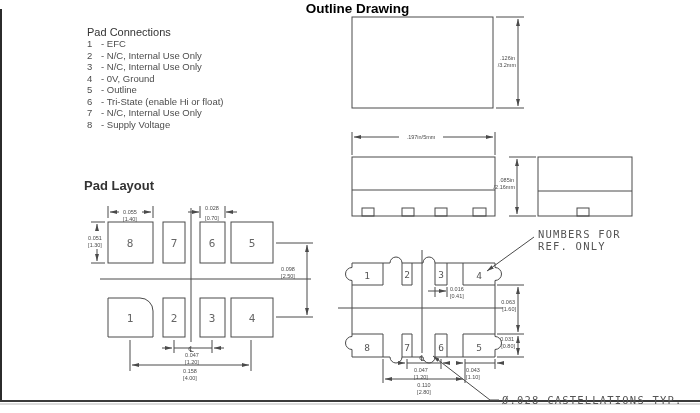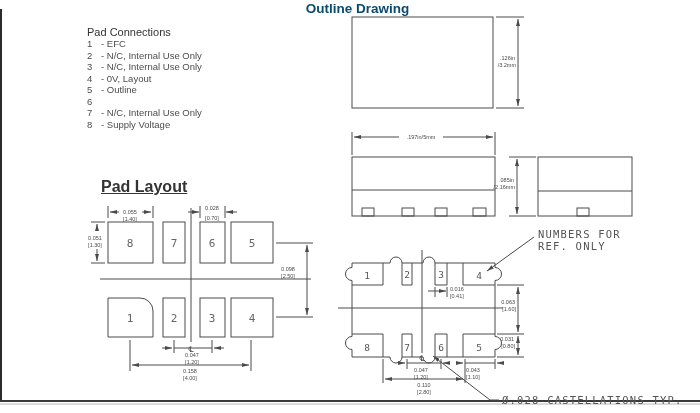--- a/index.html
+++ b/index.html
@@ -1,24 +1,24 @@
 <!DOCTYPE html>
 <html><head>
 <meta charset="utf-8">
 <style>
   html,body{margin:0;padding:0;}
   body{width:700px;height:413px;position:relative;background:#ffffff;overflow:hidden;
        font-family:"Liberation Sans", sans-serif;}
   .abs{position:absolute;}
-  .title{left:250px;top:1px;width:215px;text-align:center;font-size:13.5px;font-weight:bold;color:#0c4a6e;}
+  .title{left:250px;top:1px;width:215px;text-align:center;font-size:13.5px;font-weight:bold;color:#000000;}
   .pc-head{left:87px;top:26px;font-size:11px;font-weight:normal;color:#333;}
   .pc-list{left:87px;top:38px;font-size:9.5px;color:#4d4d4d;line-height:11.5px;}
   .pc-row{display:flex;}
   .pc-num{width:14px;flex:0 0 14px;}
-  .pl-head{left:101px;top:178px;font-size:16px;font-weight:bold;color:#333;text-decoration:underline;}
+  .pl-head{left:84px;top:178px;font-size:13px;font-weight:bold;color:#333;}
   .border-left{left:0;top:9px;width:2px;height:393px;background:#2b2b2b;}
   .border-bottom{left:0;top:400px;width:700px;height:2px;background:#3a3a3a;}
   .border-bottom2{left:0;top:403px;width:700px;height:2px;background:#dcdcdc;}
   svg{position:absolute;left:0;top:0;}
   .ln{stroke:#4a4a4a;stroke-width:1;fill:none;}
   .dim{font-family:"Liberation Sans",sans-serif;font-size:5.5px;fill:#4a4a4a;}
   .cad{font-family:"DejaVu Sans Mono",monospace;font-size:10.5px;letter-spacing:1.2px;fill:#555;}
   .padnum-lg{font-family:"DejaVu Sans Mono",monospace;font-size:11px;fill:#666;}
   .padnum-sm{font-family:"DejaVu Sans Mono",monospace;font-size:9.5px;fill:#555;}
   .clsym{font-family:"DejaVu Sans",sans-serif;font-size:8px;fill:#4a4a4a;}
@@ -42,28 +42,29 @@
   <div class="pc-row">
       <span class="pc-num">2</span>
       <span>- N/C, Internal Use Only</span>
     </div>
   <div class="pc-row">
       <span class="pc-num">3</span>
       <span>- N/C, Internal Use Only</span>
     </div>
   <div class="pc-row">
       <span class="pc-num">4</span>
-      <span>- 0V, Layout</span>
+      <span>- 0V, Ground</span>
     </div>
   <div class="pc-row">
       <span class="pc-num">5</span>
       <span>- Outline</span>
     </div>
   <div class="pc-row">
       <span class="pc-num">6</span>
+      <span>- Tri-State (enable Hi or float)</span>
     </div>
   <div class="pc-row">
       <span class="pc-num">7</span>
       <span>- N/C, Internal Use Only</span>
     </div>
   <div class="pc-row">
       <span class="pc-num">8</span>
       <span>- Supply Voltage</span>
     </div>
 </div>

